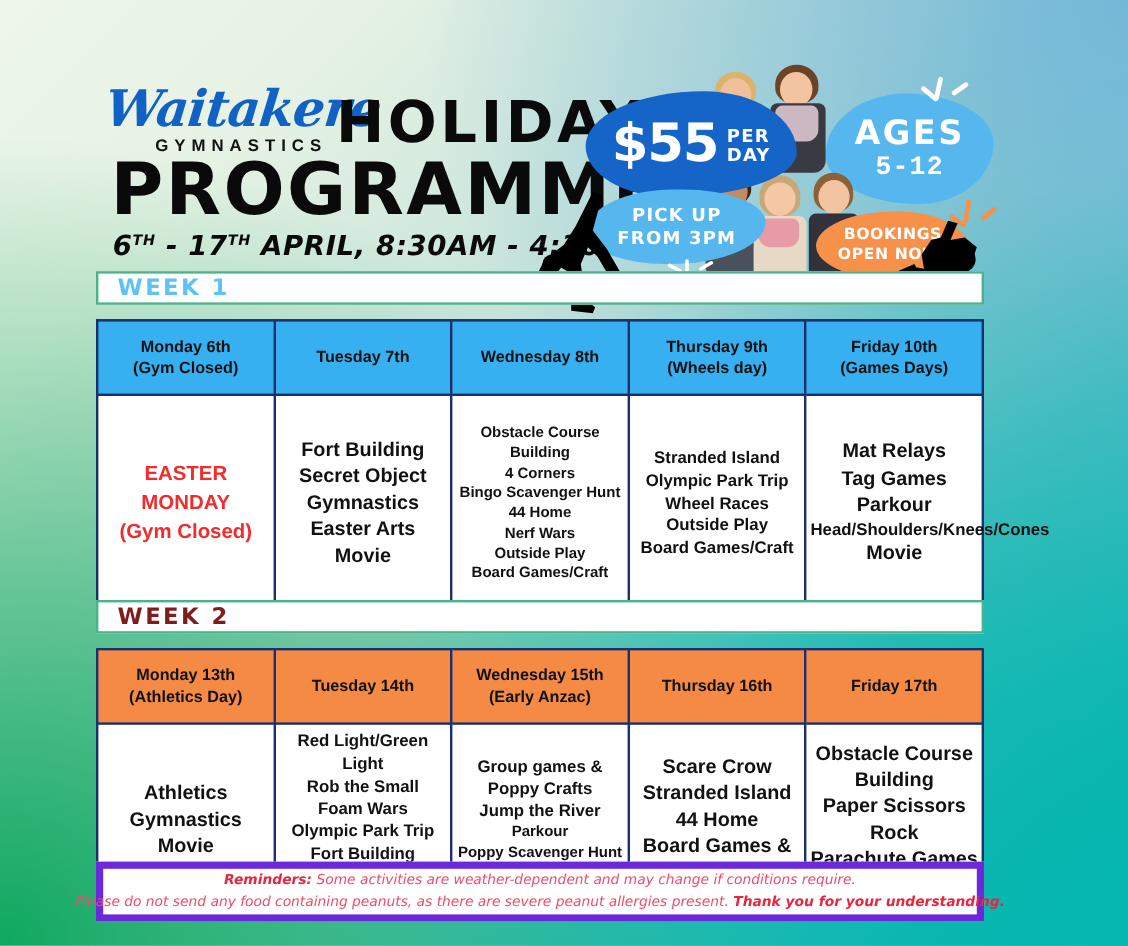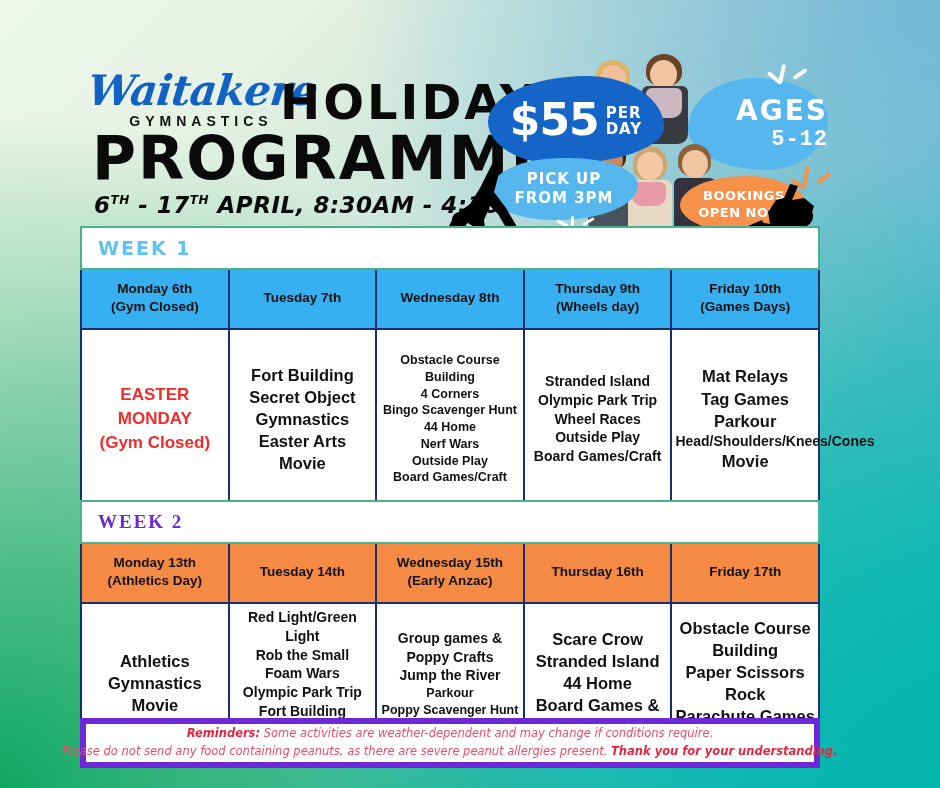--- a/index.html
+++ b/index.html
@@ -81,21 +81,20 @@
   .blob-pickup .txt{
     font-family:"DejaVu Sans",sans-serif;font-weight:bold;font-size:15px;
     letter-spacing:1px;line-height:1.25;
   }
   .blob-ages{
     left:688px;top:78px;width:140px;height:92px;
     background:#56b7ef;
     border-radius:48% 52% 45% 55% / 55% 45% 55% 45%;
     z-index:2;
     flex-direction:column;
-    align-items:flex-end;
   }
   .blob-ages .a1{font-family:"DejaVu Sans",sans-serif;font-weight:bold;font-size:28px;letter-spacing:2px;}
   .blob-ages .a2{font-family:Liberation Mono, monospace;font-weight:bold;font-size:22px;margin-top:4px;letter-spacing:1px;}
   .blob-book{
     left:680px;top:176px;width:128px;height:58px;
     background:#f7914a;
     border-radius:52% 48% 45% 55% / 50% 55% 45% 50%;
     z-index:6;
   }
   .blob-book .txt{
@@ -112,33 +111,33 @@
   .kid .head{border-radius:50%;position:absolute;}
   .kid .body{position:absolute;border-radius:6px 6px 10px 10px;}
   .kid .hair{position:absolute;border-radius:50% 50% 40% 40%;}
 
   
   .gym1{position:absolute;left:436px;top:158px;z-index:7;}
   .gym2{position:absolute;left:746px;top:182px;z-index:7;}
 
   
   .week-banner{
-    position:absolute;left:80px;width:740px;height:44px;
+    position:absolute;left:80px;width:740px;height:28px;
     background:#ffffff;border:2px solid #49b38a;
     box-sizing:border-box;display:flex;align-items:center;
     z-index:8;
   }
   .week-banner .lbl{
     font-family:"DejaVu Sans",sans-serif;font-weight:bold;font-size:19px;
     letter-spacing:2px;padding-left:16px;
   }
   #week1-banner{top:226px;}
   #week1-banner .lbl{color:#5ec2f5;}
   #week2-banner{top:500px;}
-  #week2-banner .lbl{color:#6d28d9;font-family:Liberation Serif, serif;}
+  #week2-banner .lbl{color:#7f1d1d;}
 
   
   .sched{
     position:absolute;left:80px;width:740px;
     border-collapse:collapse;table-layout:fixed;
     background:#14532d;
   }
   #week1-table{top:266px;}
   #week2-table{top:540px;}
   .sched th,.sched td{

